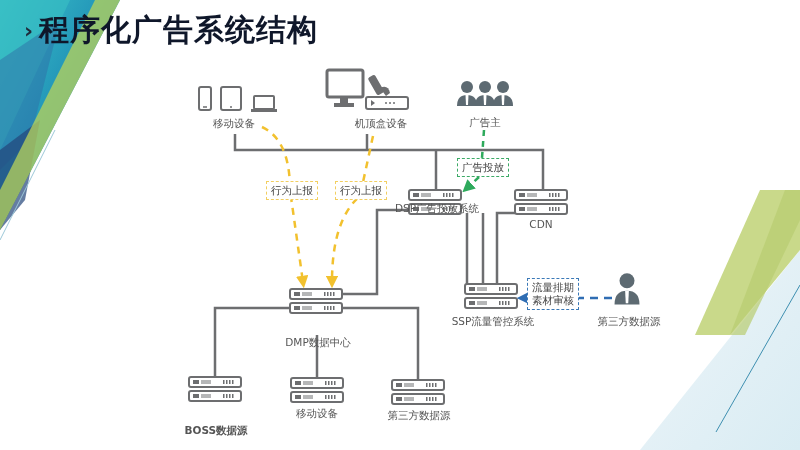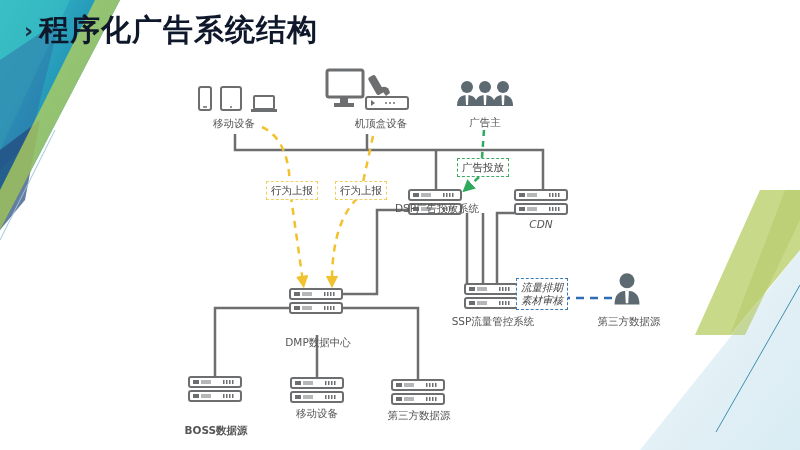--- a/index.html
+++ b/index.html
@@ -143,27 +143,27 @@
   <path d="M262,127 Q290,140 290,190 L303,282" fill="none" stroke="#f2c12e" stroke-width="2.5" stroke-dasharray="7,6" marker-end="url(#arrY)"></path>
   <path d="M373,136 L360,196 Q332,220 332,282" fill="none" stroke="#f2c12e" stroke-width="2.5" stroke-dasharray="7,6" marker-end="url(#arrY)"></path>
   <path d="M484,130 L482,158 M479,177 L467,188" fill="none" stroke="#2eaa5c" stroke-width="2.5" stroke-dasharray="6,5" marker-end="url(#arrG)"></path>
   <line x1="612" y1="298" x2="523" y2="298" stroke="#2f6db3" stroke-width="2.5" stroke-dasharray="8,6" marker-end="url(#arrB)"></line>
 </svg>
 
 <div class="lbl" style="left:234px;top:117px;">移动设备</div>
 <div class="lbl" style="left:381px;top:117px;">机顶盒设备</div>
 <div class="lbl" style="left:485px;top:116px;text-align:right;">广告主</div>
 <div class="lbl" style="left:437px;top:202px;">DSP广告投放系统</div>
-<div class="lbl" style="left:541px;top:218px;font-style:italic;">CDN</div>
+<div class="lbl" style="left:541px;top:218px;">CDN</div>
 <div class="lbl" style="left:318px;top:318px;margin-top:18px;">DMP数据中心</div>
 <div class="lbl" style="left:493px;top:315px;text-align:center;">SSP流量管控系统</div>
 <div class="lbl" style="left:629px;top:315px;">第三方数据源</div>
 <div class="lbl" style="left:216px;top:424px;font-weight:bold;">BOSS数据源</div>
 <div class="lbl" style="left:317px;top:407px;">移动设备</div>
 <div class="lbl" style="left:419px;top:409px;">第三方数据源</div>
 
 <div class="tag y" style="left:266px;top:181px;">行为上报</div>
 <div class="tag y" style="left:335px;top:181px;">行为上报</div>
 <div class="tag g" style="left:457px;top:158px;">广告投放</div>
-<div class="tag b" style="left:516px;top:278px;font-style:italic;">
+<div class="tag b" style="left:527px;top:278px;">
   <div>流量排期</div>
   <div>素材审核</div>
 </div>
 
 </body></html>

